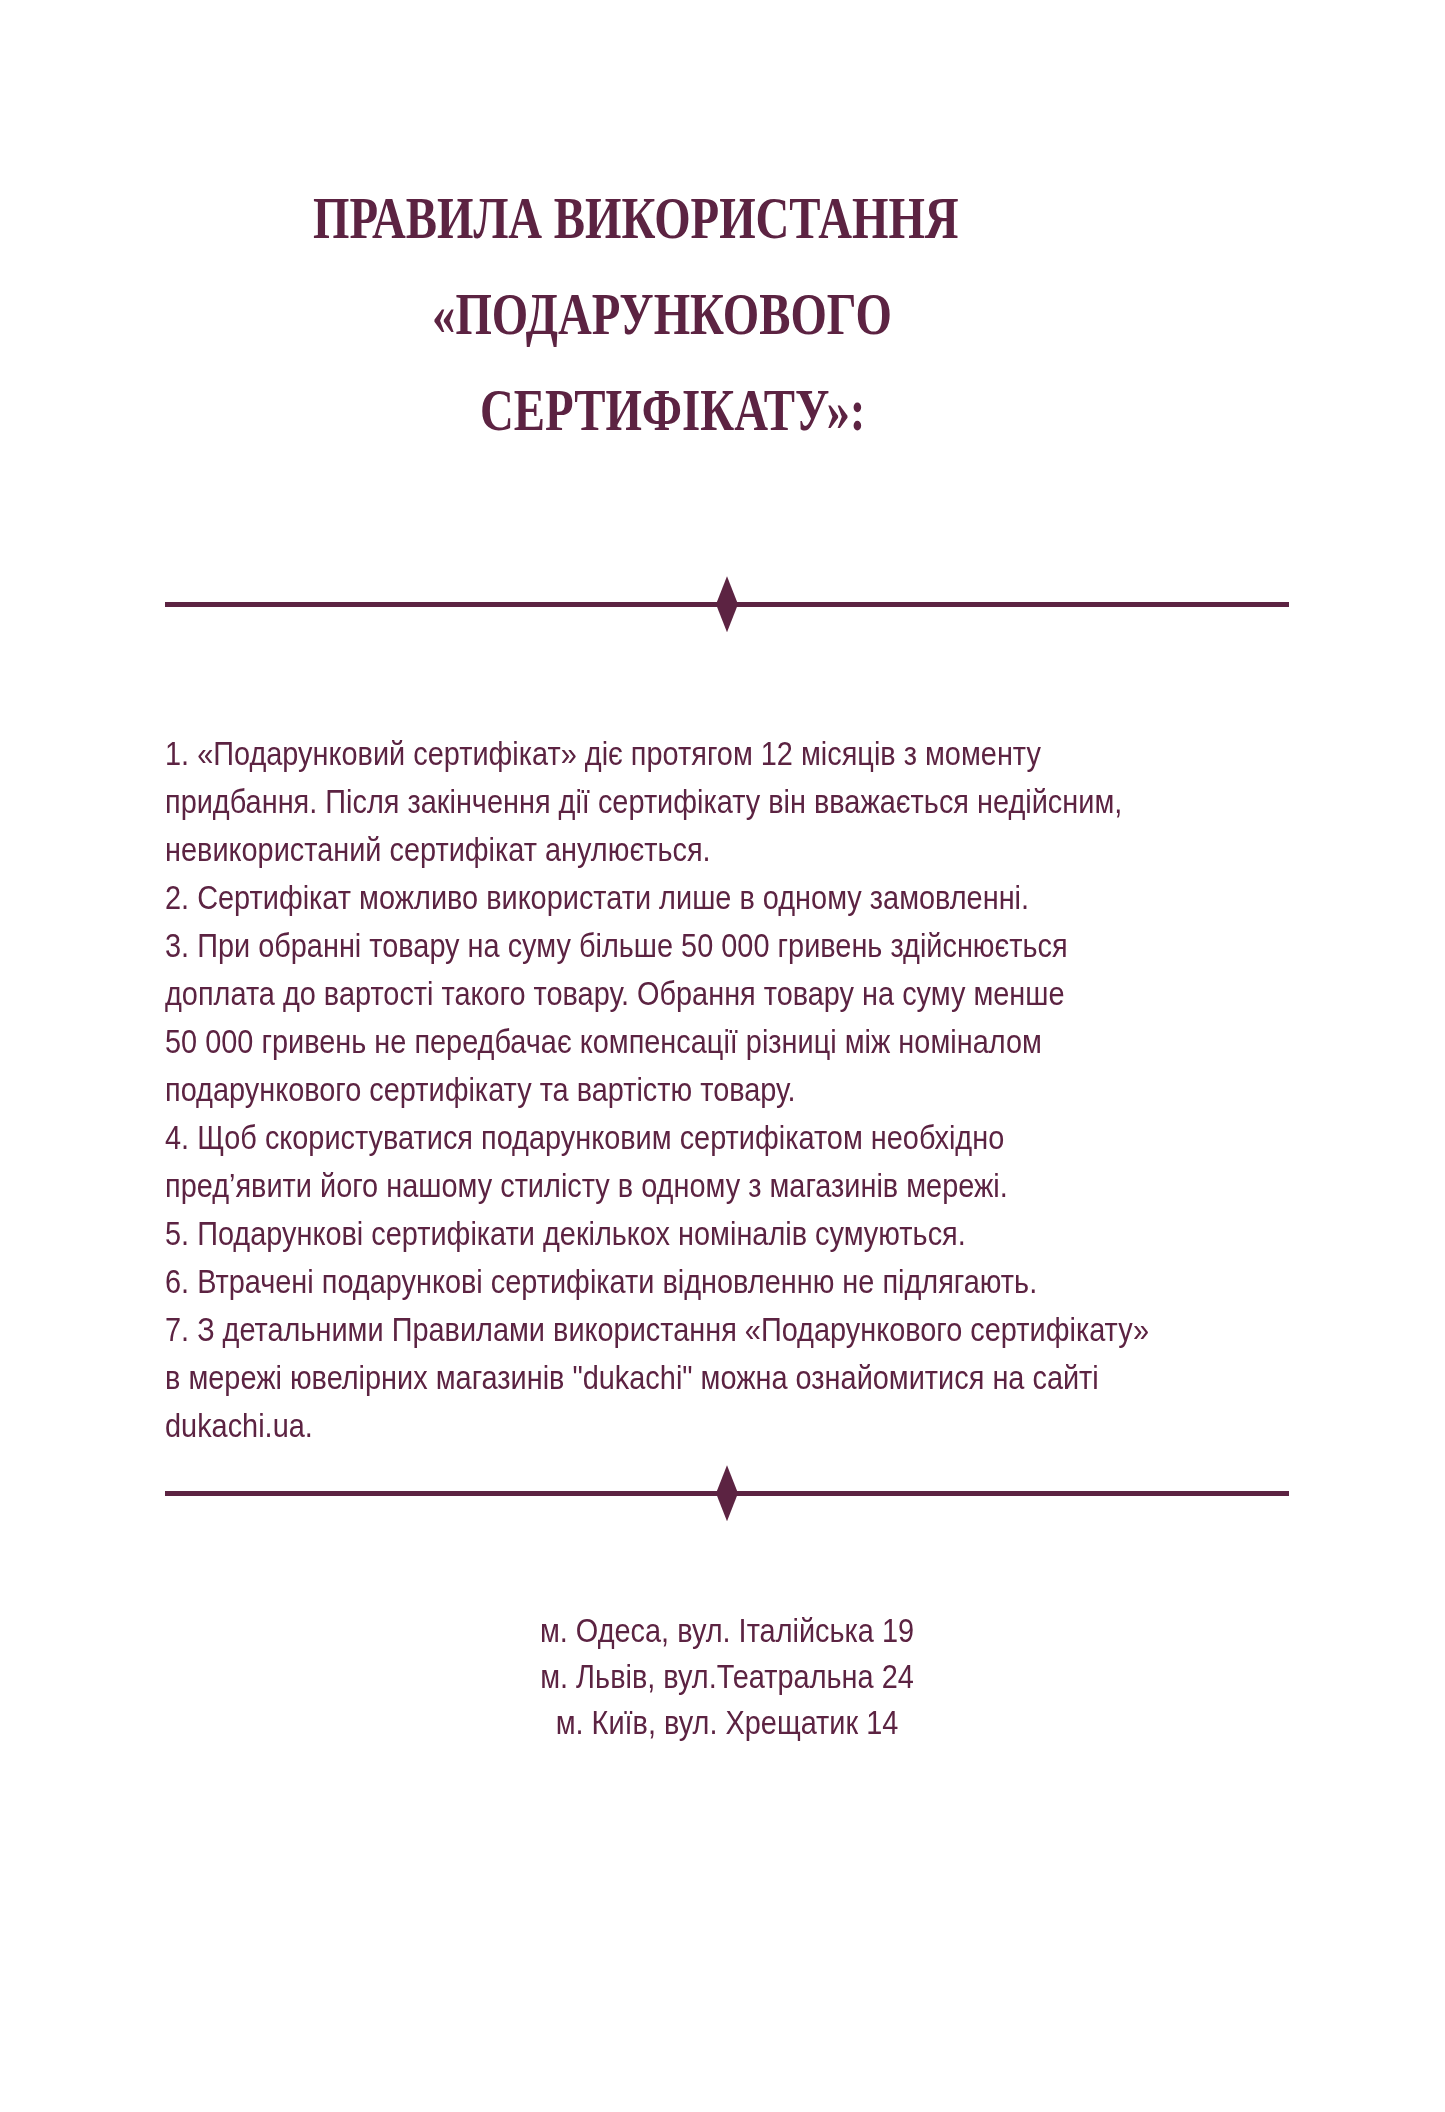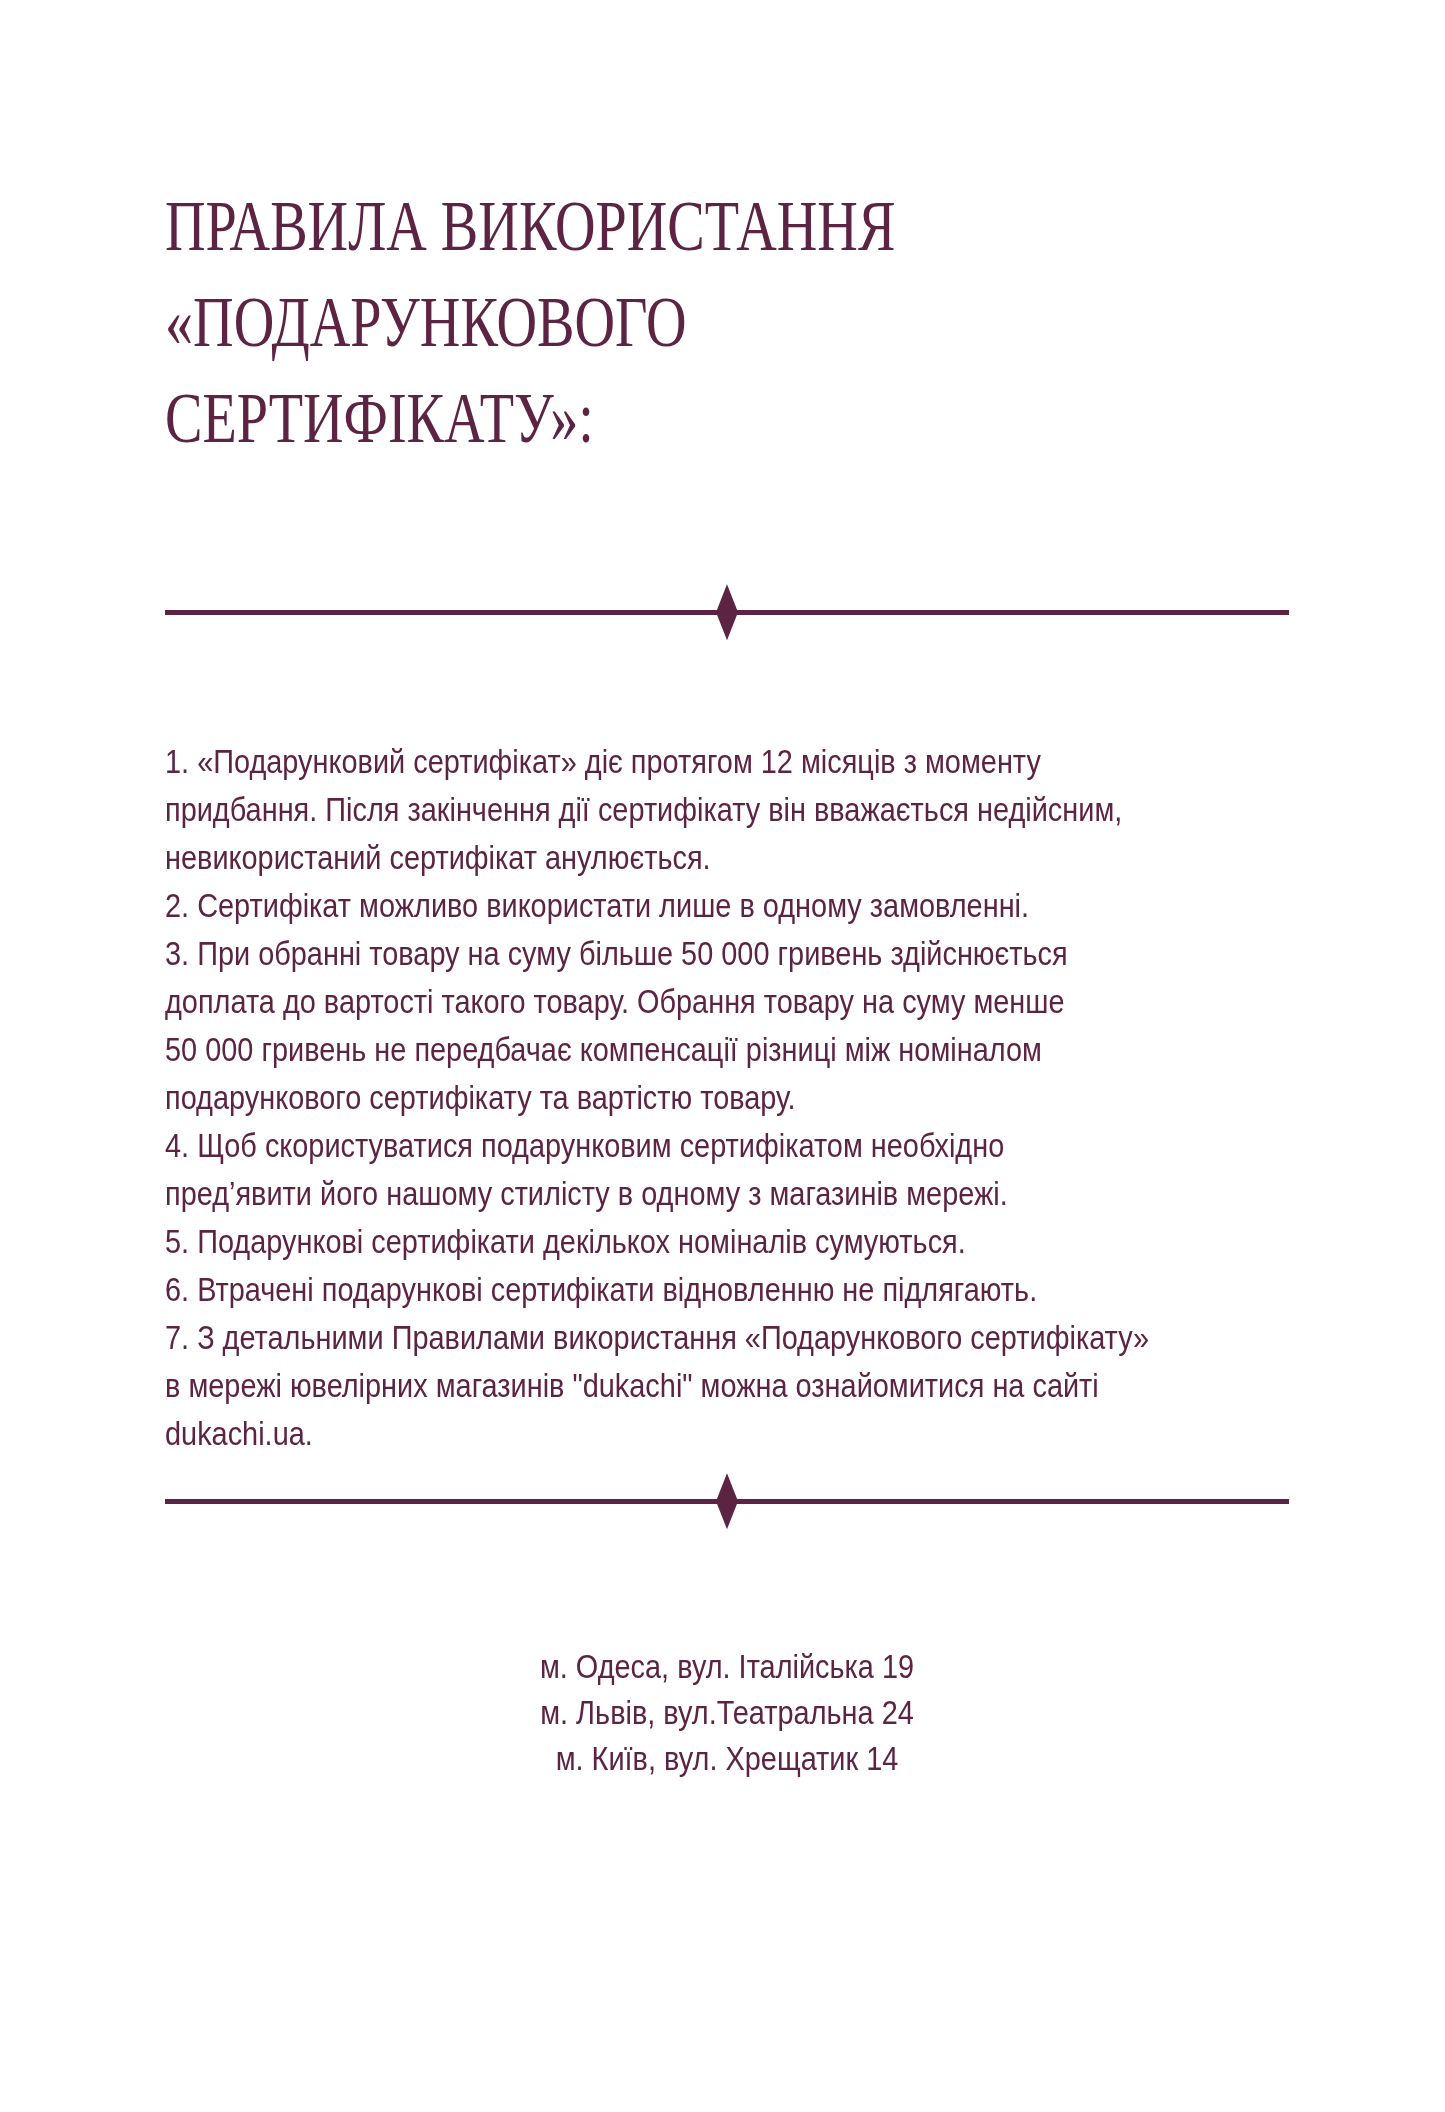--- a/index.html
+++ b/index.html
@@ -18,24 +18,25 @@
     position: absolute;
     left: 165px;
     top: 0;
     width: 1124px;
   }
   
   .title {
     padding-top: 130px;
     color: var(--accent, #5c2342);
     font-family: "Liberation Serif", "DejaVu Serif", serif;
-    font-weight: 400;
-    font-size: 72px;
+    font-weight: 700;
+    font-size: 60px;
     line-height: 96px;
     letter-spacing: 0px;
+    text-align: center;
   }
   .title-line {
     display: inline-block;
     transform: scaleX(0.78);
     transform-origin: 0 50%;
     white-space: nowrap;
   }
   
   .divider {
     display: flex;
@@ -63,21 +64,21 @@
     font-size: 34px;
     line-height: 48px;
   }
   .rule-line {
     white-space: nowrap;
     transform: scaleX(0.85);
     transform-origin: 0 50%;
   }
   
   .addresses {
-    margin-top: 114px;
+    margin-top: 86px;
     color: var(--accent, #5c2342);
     font-size: 34px;
     line-height: 46px;
     text-align: center;
   }
   .address-line {
     white-space: nowrap;
     transform: scaleX(0.85);
     transform-origin: 50% 50%;
   }

